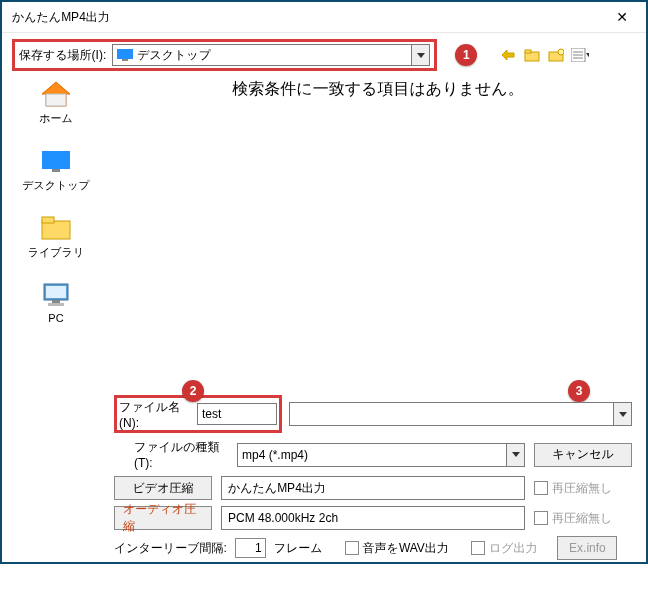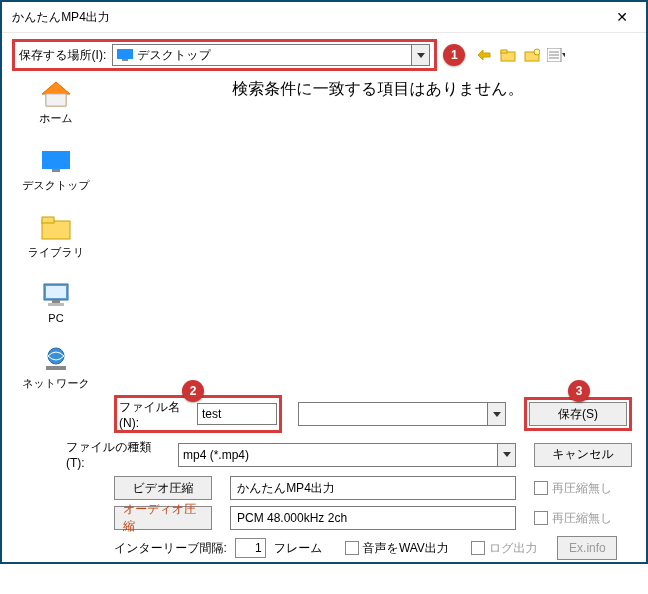--- a/index.html
+++ b/index.html
@@ -1,36 +1,36 @@
 <!DOCTYPE html>
 <html><head>
 <meta charset="utf-8">
 <style>
 html,body{margin:0;padding:0;font-family:"MS UI Gothic","Meiryo",sans-serif;font-size:12px;color:#000;background:#fff}
 .window{width:648px;height:564px;position:relative;border:2px solid #0c4a6e;box-sizing:border-box;background:#fff;overflow:hidden}
 .titlebar{height:30px;display:flex;align-items:center;padding:0 10px;border-bottom:1px solid #e8e8e8}
 .titlebar .title{flex:1;font-size:12px}
 .titlebar .close{width:28px;height:28px;display:flex;align-items:center;justify-content:center;font-size:14px;cursor:pointer}
-.top-row{height:32px;display:flex;align-items:center;padding:6px 10px 4px 10px;gap:6px}
+.top-row{height:32px;display:flex;align-items:center;padding:6px 10px 4px 10px;gap:18px}
 .save-loc-box{display:flex;align-items:center;border:3px solid #d83b3b;padding:2px 4px;gap:6px}
 .save-loc-box .lbl{white-space:nowrap}
 .loc-select{display:flex;align-items:center;border:1px solid #7a7a7a;background:#fff;width:312px;height:20px;position:relative;padding-left:4px;gap:4px}
 .loc-select .dd{position:absolute;right:0;top:0;width:17px;height:100%;background:#efefef;border-left:1px solid #7a7a7a;display:flex;align-items:center;justify-content:center}
 .marker{width:22px;height:22px;border-radius:50%;background:#c33;color:#fff;font-weight:bold;display:flex;align-items:center;justify-content:center;font-size:12px;box-shadow:0 1px 2px rgba(0,0,0,.3)}
 .marker.floating{position:absolute}
 .tool-icons{display:flex;gap:6px;margin-left:4px}
 .tool-icons .ico{width:18px;height:18px;display:flex;align-items:center;justify-content:center}
 .body-area{display:flex;height:320px}
 .sidebar{width:108px;display:flex;flex-direction:column;align-items:center;gap:20px;padding-top:4px}
 .place{display:flex;flex-direction:column;align-items:center;gap:2px;width:80px;cursor:pointer}
 .place .ic{width:36px;height:30px;display:flex;align-items:center;justify-content:center}
 .place .pl{font-size:11px;text-align:center}
 .filelist{flex:1;padding-top:4px;text-align:center;font-size:16px}
 .lower{padding:0 14px}
-.row{display:flex;align-items:center;margin-bottom:6px;gap:18px}
+.row{display:flex;align-items:center;margin-bottom:6px;gap:9px}
 .row .lab{width:94px}
 .combo{flex:1;height:22px;border:1px solid #7a7a7a;background:#fff;position:relative;display:flex;align-items:center;padding-left:4px}
 .combo .dd{position:absolute;right:0;top:0;width:17px;height:100%;background:#efefef;border-left:1px solid #7a7a7a;display:flex;align-items:center;justify-content:center}
 .btn{height:24px;border:1px solid #888;background:#efefef;display:flex;align-items:center;justify-content:center;cursor:pointer;padding:0 8px;box-sizing:border-box}
 .btn.wide{width:98px}
 .btn.disabled{color:#c2410c}
 .redbox{border:3px solid #d83b3b;padding:2px}
 .fn-box{display:flex;align-items:center;gap:4px}
 .info-line{border:1px solid #888;background:#efefef;height:22px;display:flex;align-items:center;padding:0 6px;flex:1;color:#555}
 .smallbox{border:1px solid #7a7a7a;background:#fff;height:22px;display:flex;align-items:center;padding:0 6px;flex:1}
@@ -126,30 +126,20 @@
         <div class="ic">
             <svg width="32" height="26">
               <rect x="4" y="2" width="24" height="16" fill="#5aa0d8" stroke="#3a6b94"></rect>
               <rect x="6" y="4" width="20" height="12" fill="#dff0ff"></rect>
               <rect x="12" y="18" width="8" height="3" fill="#888"></rect>
               <rect x="8" y="21" width="16" height="3" fill="#bbb"></rect>
             </svg>
           </div>
         <div class="pl">PC</div>
       </div>
-      <div class="place">
-        <div class="ic">
-            <svg width="32" height="26">
-              <circle cx="16" cy="10" r="8" fill="#3a8fd8" stroke="#2a6fa8"></circle>
-              <path d="M8 10 Q16 2 24 10 Q16 18 8 10" fill="none" stroke="#fff"></path>
-              <rect x="6" y="20" width="20" height="4" fill="#888"></rect>
-            </svg>
-          </div>
-        <div class="pl">ネットワーク</div>
-      </div>
     </div>
     <div class="filelist">
       <span>検索条件に一致する項目はありません。</span>
     </div>
   </div>
 
   <div class="marker floating" style="left:180px;top:378px">2</div>
   <div class="marker floating" style="left:566px;top:378px">3</div>
 
   <div class="lower">
@@ -157,28 +147,23 @@
     <div class="row" style="margin-left:98px;margin-bottom:6px">
       <div class="redbox fn-box" style="width:158px;height:28px">
         <span class="lab" style="width:74px">ファイル名(N):</span>
         <div style="border:1px solid #7a7a7a;height:20px;flex:1;padding-left:4px;line-height:20px">
           <span>test</span>
         </div>
       </div>
       <div class="combo" style="margin-left:-2px">
         <div class="dd arrow-down"></div>
       </div>
-      <div class="redbox">
-        <div class="btn wide">
-            <span>保存(S)</span>
-          </div>
-      </div>
-    </div>
-
-    <div class="row" style="margin-left:50px">
+    </div>
+
+    <div class="row" style="margin-left:118px">
       <span class="lab">ファイルの種類(T):</span>
       <div class="combo">
         <span>mp4 (*.mp4)</span>
         <div class="dd arrow-down"></div>
       </div>
       <div class="btn wide">
           <span>キャンセル</span>
         </div>
     </div>
 

